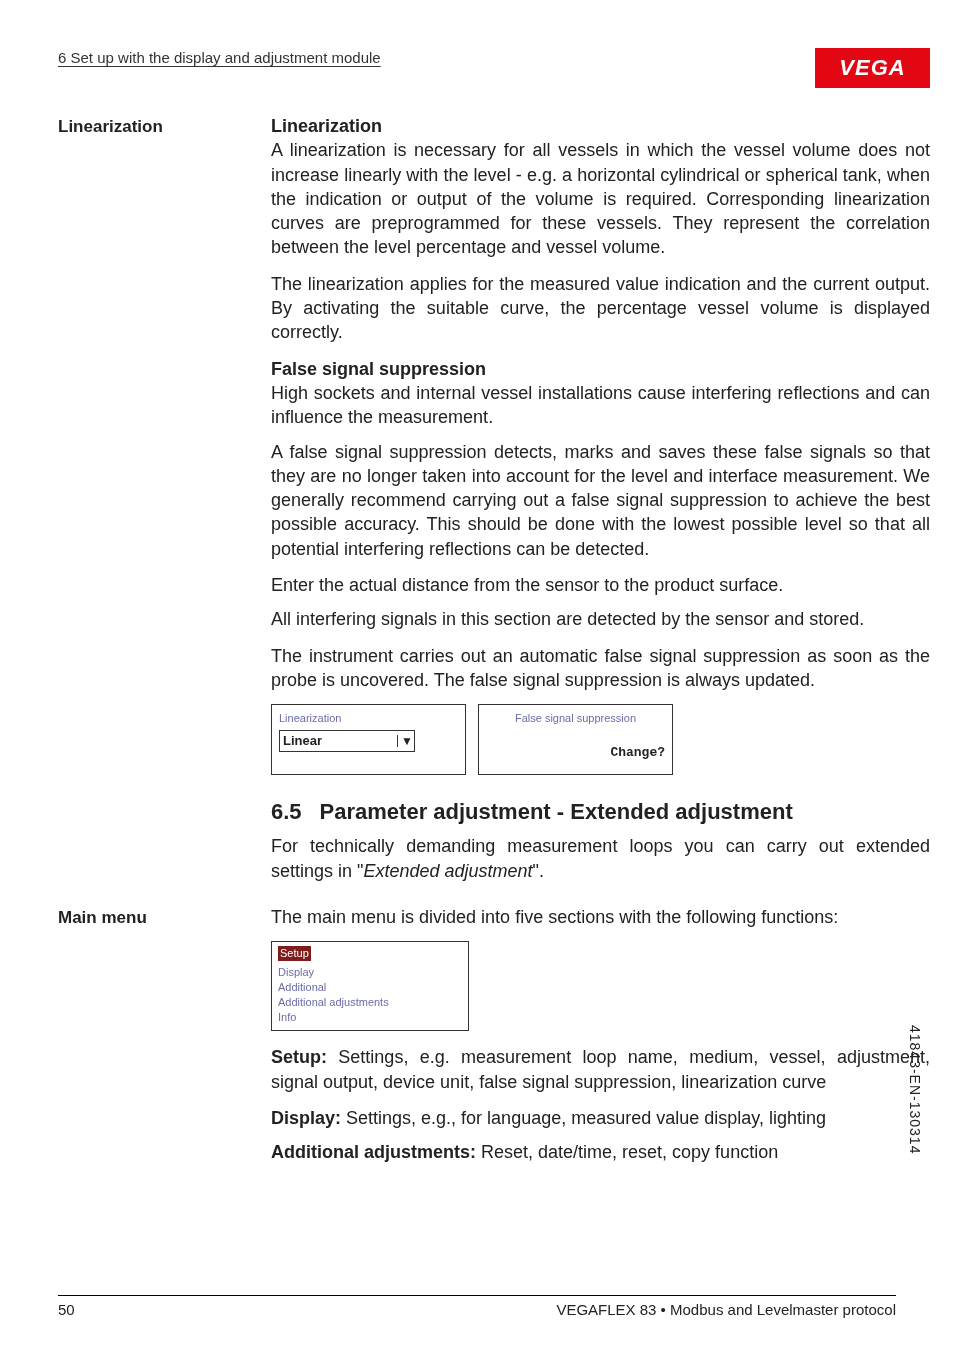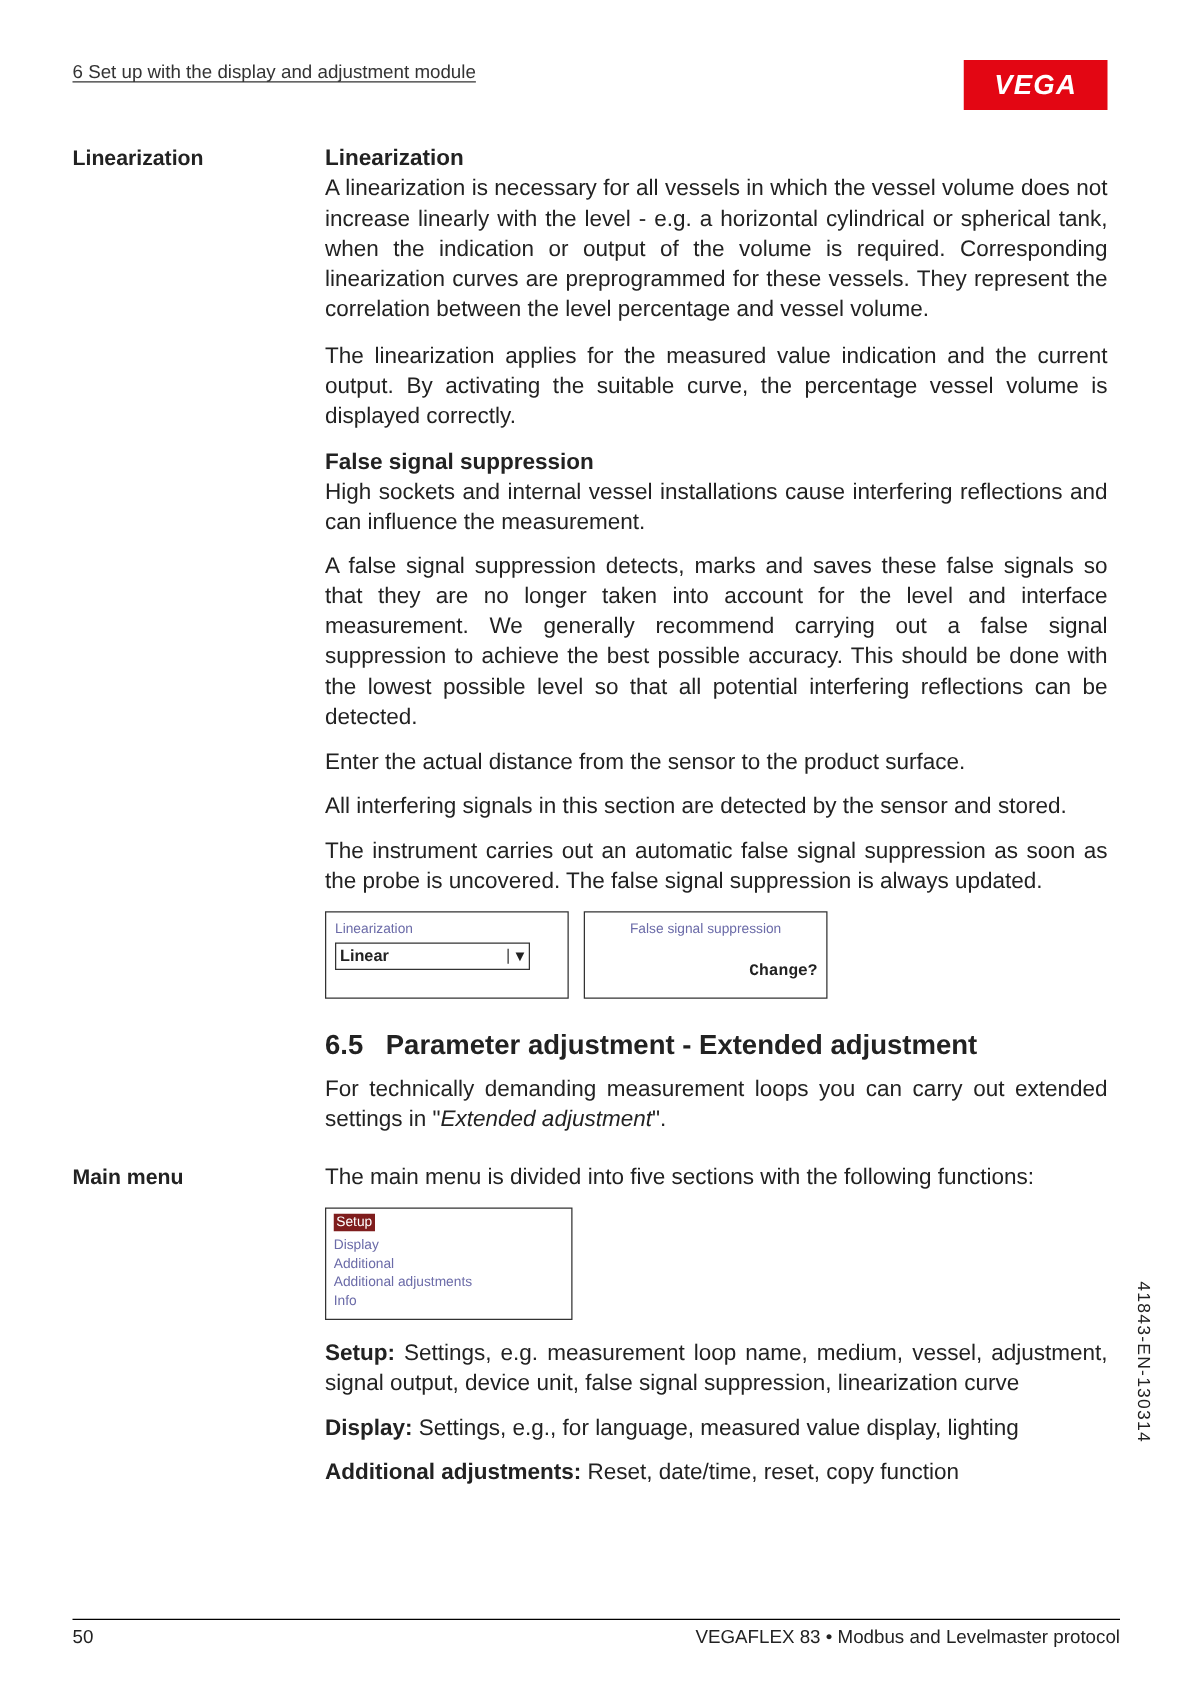--- a/index.html
+++ b/index.html
@@ -6,21 +6,21 @@
   html, body { width: 954px; height: 1354px; }
   body {
     font-family: Arial, Helvetica, sans-serif;
     font-size: 18px;
     color: #222;
     background: #fff;
     position: relative;
     line-height: 1.35;
   }
   .page {
-    padding: 48px 68px 0 58px;
+    padding: 48px 24px 0 58px;
     position: relative;
     height: 100%;
     border-radius: 19px;
   }
   .header-row {
     display: flex;
     justify-content: space-between;
     align-items: flex-start;
     margin-bottom: 26px;
   }
@@ -39,21 +39,21 @@
     justify-content: center;
     font-weight: 900;
     font-family: Arial, sans-serif;
     font-size: 22px;
     color: #fff;
     letter-spacing: 1px;
     font-style: italic;
   }
   .content {
     display: flex;
-    gap: 7px;
+    gap: 18px;
   }
   .sidecol {
     width: 195px;
     flex: 0 0 195px;
     font-weight: 700;
     font-size: 17px;
     padding-top: 2px;
   }
   .maincol {
     flex: 1;
@@ -93,21 +93,21 @@
   }
   .ui-select {
     border: 1px solid #333;
     display: flex;
     align-items: center;
     justify-content: space-between;
     padding: 1px 3px;
     font-weight: 700;
     font-family: Verdana, sans-serif;
     font-size: 13px;
-    width: 156px;
+    width: 136px;
     background: #fff;
   }
   .ui-select .arrow {
     width: 14px;
     text-align: center;
     border-left: 1px solid #333;
     padding-left: 3px;
     font-size: 12px;
     line-height: 1;
   }

